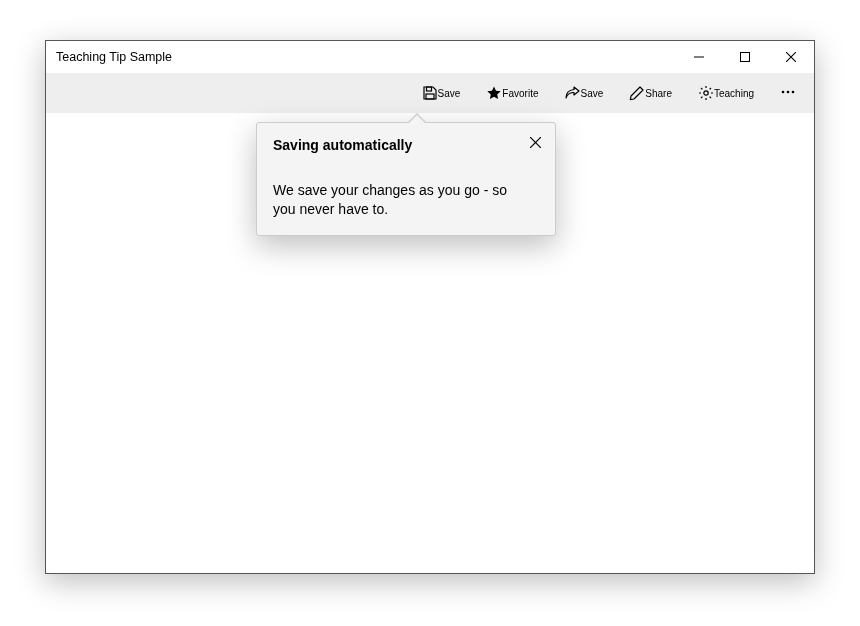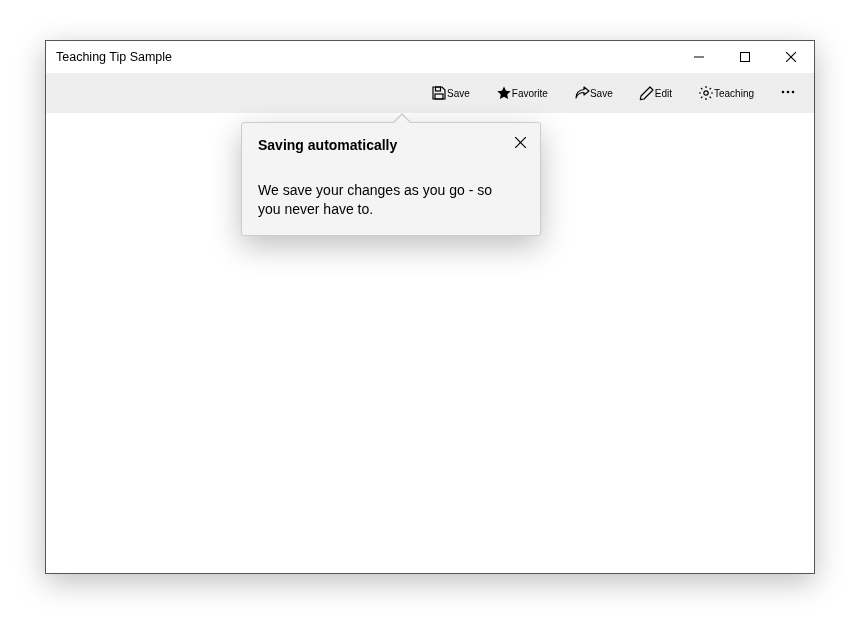--- a/index.html
+++ b/index.html
@@ -95,21 +95,21 @@
   .content {
     flex: 1;
     background: #fff;
     position: relative;
   }
 
   
   .teaching-tip {
     position: absolute;
     top: 9px;
-    left: 195px;
+    left: 210px;
     width: 300px;
     background: #f4f4f4;
     border: 1px solid #ccc;
     border-radius: 3px;
     box-shadow: 0 10px 30px rgba(0,0,0,0.25);
     padding: 14px 40px 16px 16px;
   }
   .teaching-tip .tip-title {
     font-weight: 600;
     font-size: 14px;
@@ -220,21 +220,21 @@
         </span>
         <span>Save</span>
       </div>
 
       <div class="cmd">
         <span class="icon">
           <svg viewBox="0 0 16 16" fill="none" stroke="#000" stroke-width="1.2" stroke-linejoin="round">
             <path d="M11 2 l3 3 -9 9 -3.7 .7 .7-3.7 z"></path>
           </svg>
         </span>
-        <span>Edit</span>
+        <span>Share</span>
       </div>
 
       <div class="cmd">
         <span class="icon">
           <svg viewBox="0 0 16 16" fill="none" stroke="#000" stroke-width="1.2">
             <circle cx="8" cy="8" r="2.2"></circle>
             <path d="M8 1v2M8 13v2M1 8h2M13 8h2M3 3l1.4 1.4M11.6 11.6L13 13M13 3l-1.4 1.4M4.4 11.6L3 13"></path>
           </svg>
         </span>
         <span>Teaching</span>

